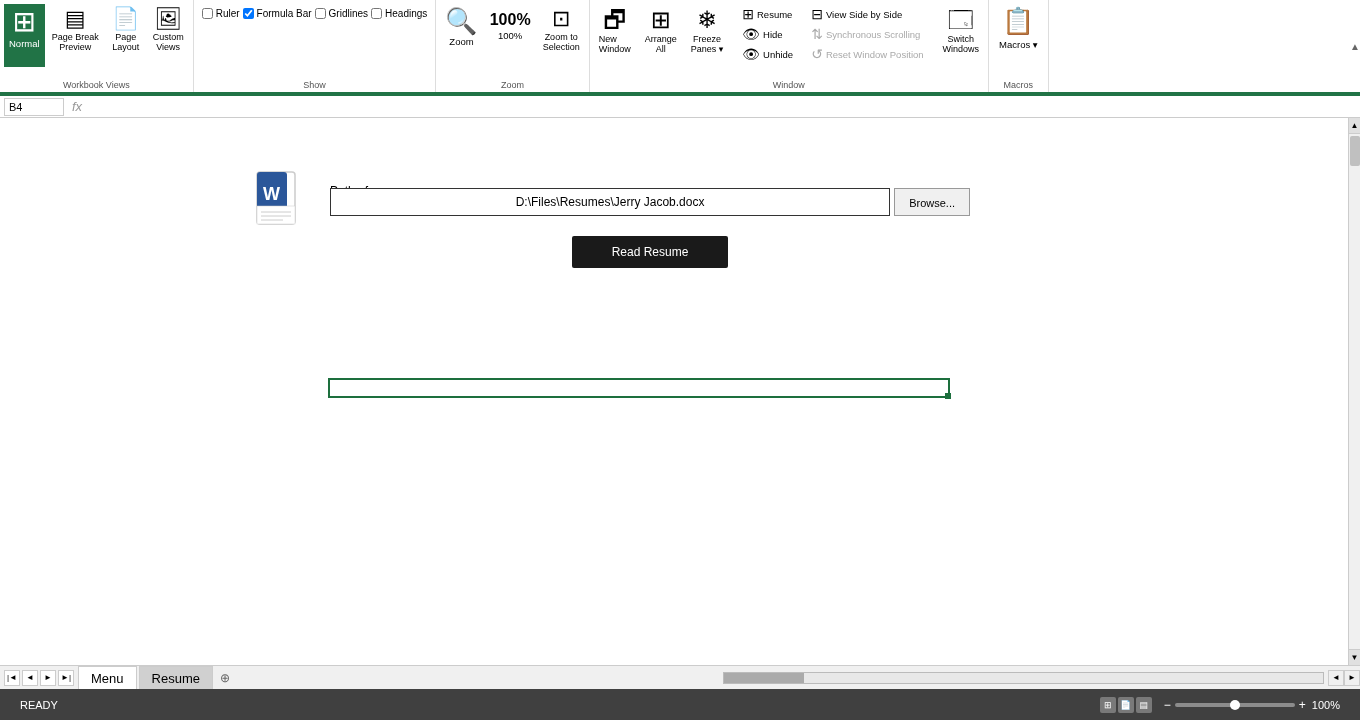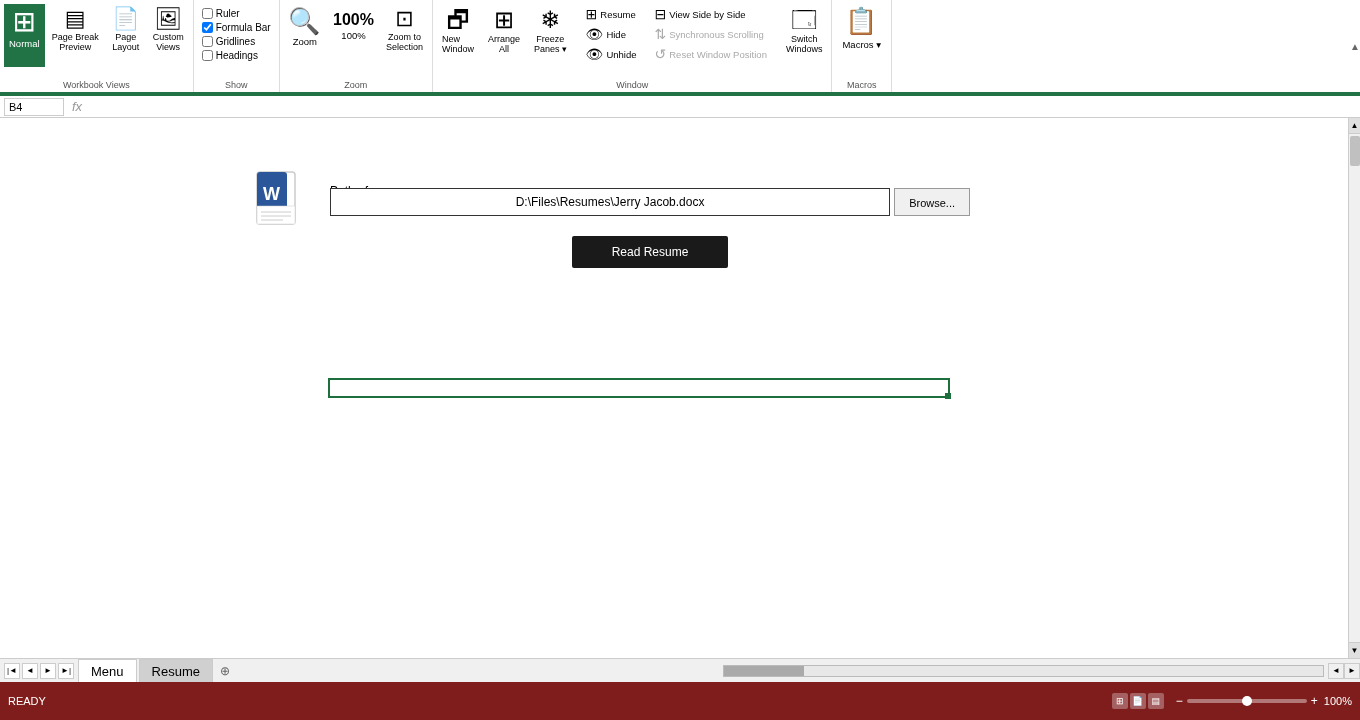--- a/index.html
+++ b/index.html
@@ -3,21 +3,21 @@
   <meta charset="utf-8">
   <style>
     * { margin: 0; padding: 0; box-sizing: border-box; }
     body { font-family: 'Segoe UI', Arial, sans-serif; font-size: 11px; background: #fff; overflow: hidden; width: 1360px; height: 720px; display: flex; flex-direction: column; }
 
     
     .main-area { flex: 1; display: flex; overflow: hidden; background: #fff; }
     .content { flex: 1; position: relative; overflow: hidden; }
 
     
-    .status-bar { height: 38px; background: #7f1d1d; display: flex; align-items: center; padding: 0 8px; justify-content: space-between; }
+    .status-bar { height: 31px; background: #404040; display: flex; align-items: center; padding: 0 20px; justify-content: space-between; }
     .status-left { display: flex; align-items: center; gap: 8px; color: #fff; font-size: 11px; }
     .status-right { display: flex; align-items: center; gap: 4px; }
     .status-icon { width: 16px; height: 16px; background: rgba(255,255,255,0.3); border-radius: 2px; display: flex; align-items: center; justify-content: center; color: #fff; font-size: 9px; cursor: pointer; }
 
     
     .sheet-tab-bar { height: 24px; background: #f0f0f0; border-top: 1px solid #ccc; display: flex; align-items: stretch; }
     .sheet-tab-nav { display: flex; align-items: center; padding: 0 4px; gap: 2px; }
     .tab-nav-btn { width: 16px; height: 16px; border: 1px solid #ccc; background: #fff; cursor: pointer; display: flex; align-items: center; justify-content: center; font-size: 8px; }
     .sheet-tabs { display: flex; align-items: stretch; flex: 1; }
     .sheet-tab { padding: 0 12px; border: 1px solid #ccc; border-bottom: none; background: #d0d0d0; cursor: pointer; display: flex; align-items: center; font-size: 13px; margin-right: 2px; }
@@ -45,21 +45,21 @@
     .large-btn .licon { font-size: 28px; line-height: 1; }
 
     .group-container { display: flex; border-right: 1px solid #ddd; position: relative; padding-bottom: 16px; }
     .group-label { position: absolute; bottom: 2px; left: 0; right: 0; text-align: center; font-size: 9px; color: #555; }
     .group-inner { display: flex; align-items: flex-start; padding: 4px 4px 0; gap: 2px; }
 
     .small-btns-col { display: flex; flex-direction: column; gap: 0; }
     .sm-btn { display: flex; align-items: center; gap: 3px; padding: 2px 4px; cursor: pointer; border: none; background: none; font-size: 9.5px; white-space: nowrap; }
     .sm-btn .si { font-size: 14px; }
 
-    .checks-col { display: flex; flex-direction: column; gap: 3px; padding: 4px; }
+    .checks-col { display: flex; flex-direction: row; gap: 3px; padding: 4px; }
     .chk-row { display: flex; align-items: center; gap: 3px; font-size: 10px; }
     .chk-row input { width: 11px; height: 11px; }
 
     .zoom-col { display: flex; align-items: flex-start; gap: 2px; padding: 4px; }
 
     .macros-col { padding: 4px; display: flex; flex-direction: column; align-items: center; }
     .mac-large { display: flex; flex-direction: column; align-items: center; padding: 2px 6px; font-size: 9.5px; gap: 2px; cursor: pointer; border: none; background: none; }
     .mac-large .mi { font-size: 28px; }
 
     

